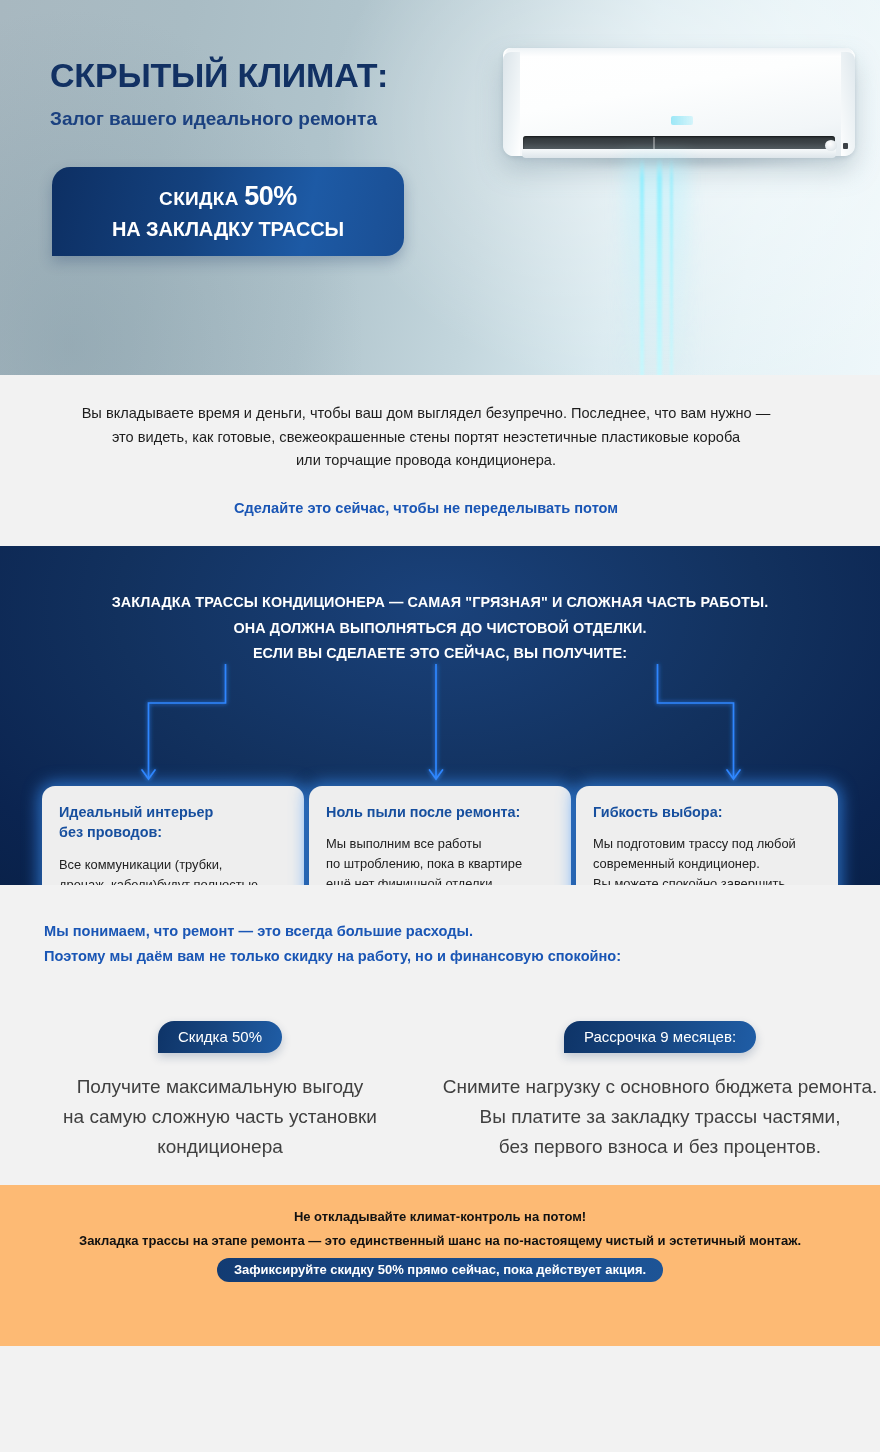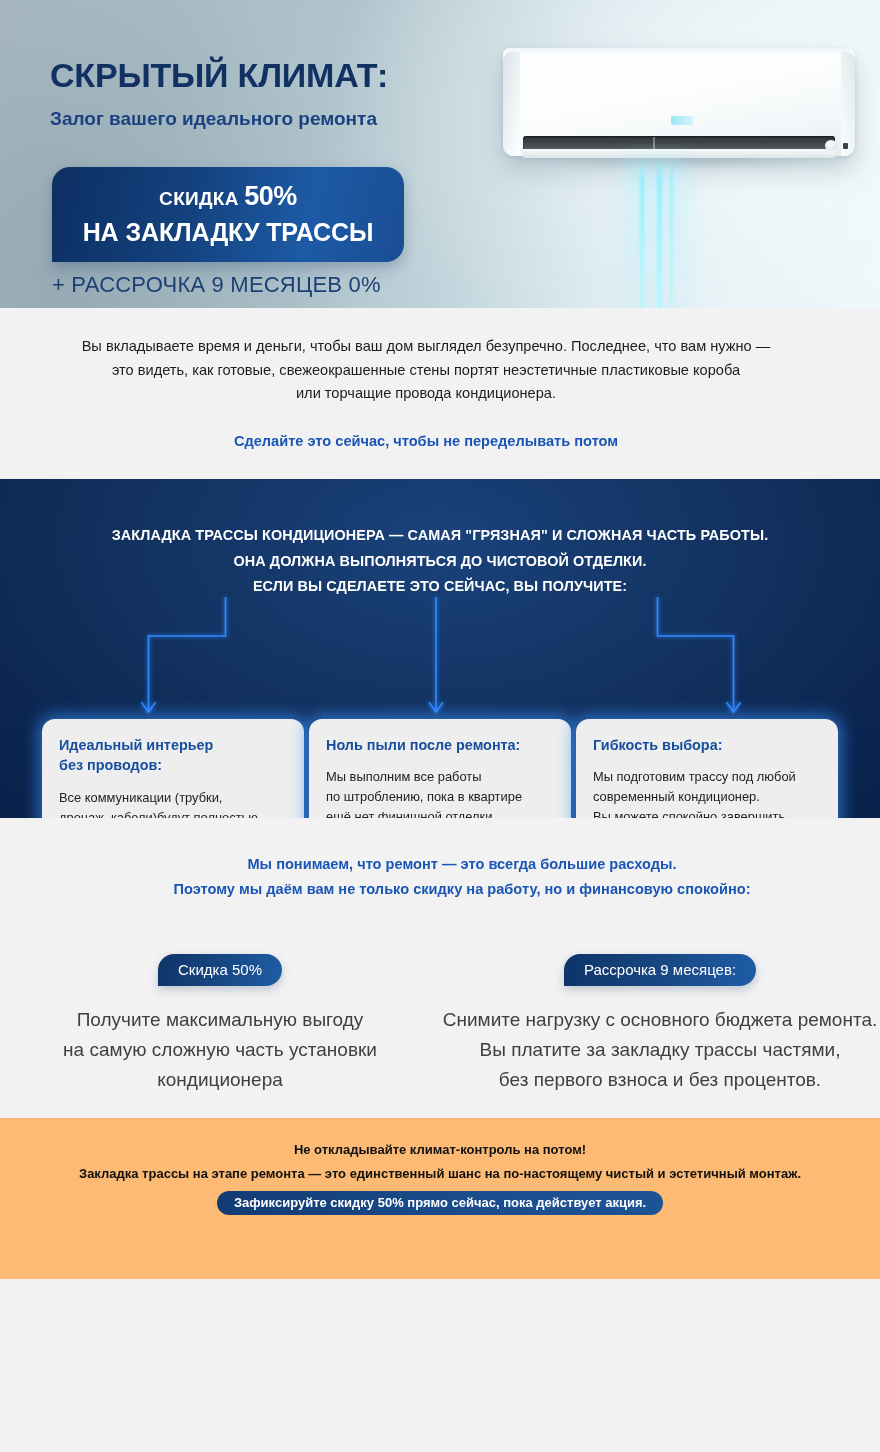--- a/index.html
+++ b/index.html
@@ -15,21 +15,21 @@
     width: 880px;
     height: 1452px;
     overflow: hidden;
     background: #f2f2f2;
   }
 
   
   .hero {
     position: relative;
     width: 880px;
-    height: 308px;
+    height: 375px;
     overflow: hidden;
     background:
       linear-gradient(100deg,
         #a8b8c0 0%,
         #a9bcc4 20%,
         #b0c4cc 38%,
         #c3d6dd 55%,
         #d8e9ef 70%,
         #e5f2f6 84%,
         #eef7fa 100%);
@@ -192,21 +192,21 @@
     letter-spacing: 0.3px;
     line-height: 1.18;
   }
   .badge-l1 .pct {
     font-size: 27px;
     font-weight: 900;
     letter-spacing: -0.5px;
   }
   .badge-l2 {
     margin-top: 5px;
-    font-size: 25px;
+    font-size: 20px;
     font-weight: 800;
     color: #ffffff;
     letter-spacing: -0.1px;
   }
 
   .hero-installment {
     position: absolute;
     left: 52px; top: 272px;
     font-size: 22px;
     font-weight: 500;
@@ -296,21 +296,21 @@
 
   
   .offers {
     position: relative;
     width: 880px;
     height: 300px;
     background: #f2f2f2;
     padding-top: 34px;
   }
   .offers-lead {
-    text-align: center;
+    text-align: left;
     color: #1a56b5;
     font-size: 14.6px;
     font-weight: 700;
     line-height: 1.72;
     padding-left: 44px;
   }
   .offers-row {
     display: flex;
     margin-top: 52px;
   }
@@ -392,21 +392,20 @@
     <h1 class="hero-title">СКРЫТЫЙ КЛИМАТ:</h1>
     <h2 class="hero-subtitle">Залог вашего идеального ремонта</h2>
 
     <div class="discount-badge">
       <div class="badge-l1">
         <span>СКИДКА </span><span class="pct">50%</span>
       </div>
       <div class="badge-l2">НА ЗАКЛАДКУ ТРАССЫ</div>
     </div>
 
-    <div class="hero-installment">+ РАССРОЧКА 9 МЕСЯЦЕВ 0%</div>
   </section>
 
   <section class="intro">
     <p>
       <span>Вы вкладываете время и деньги, чтобы ваш дом выглядел безупречно. Последнее, что вам нужно —</span><br>
       <span>это видеть, как готовые, свежеокрашенные стены портят неэстетичные пластиковые короба</span><br>
       <span>или торчащие провода кондиционера.</span><br>
       <br>
       <span class="accent">Сделайте это сейчас, чтобы не переделывать потом</span>
     </p>

